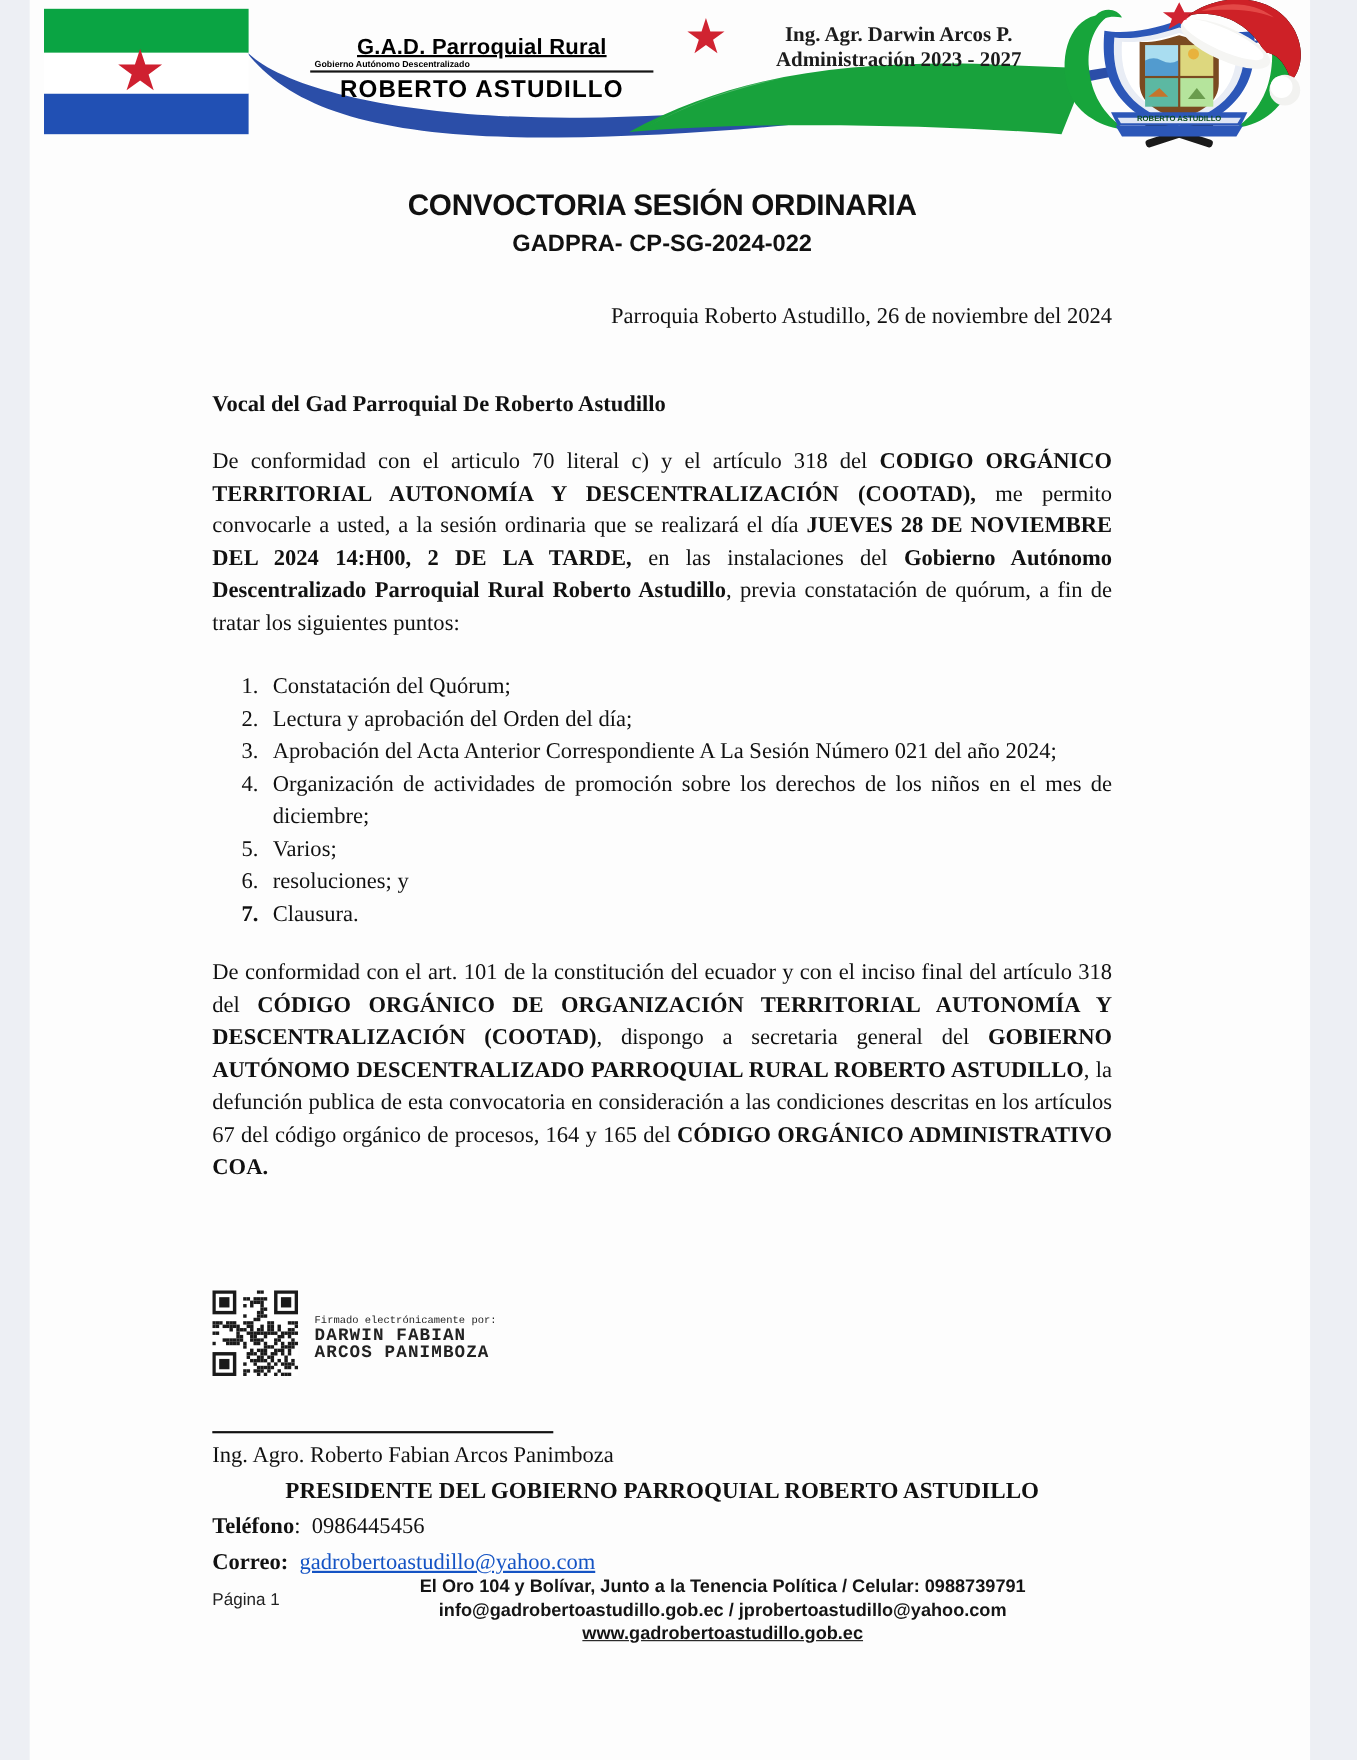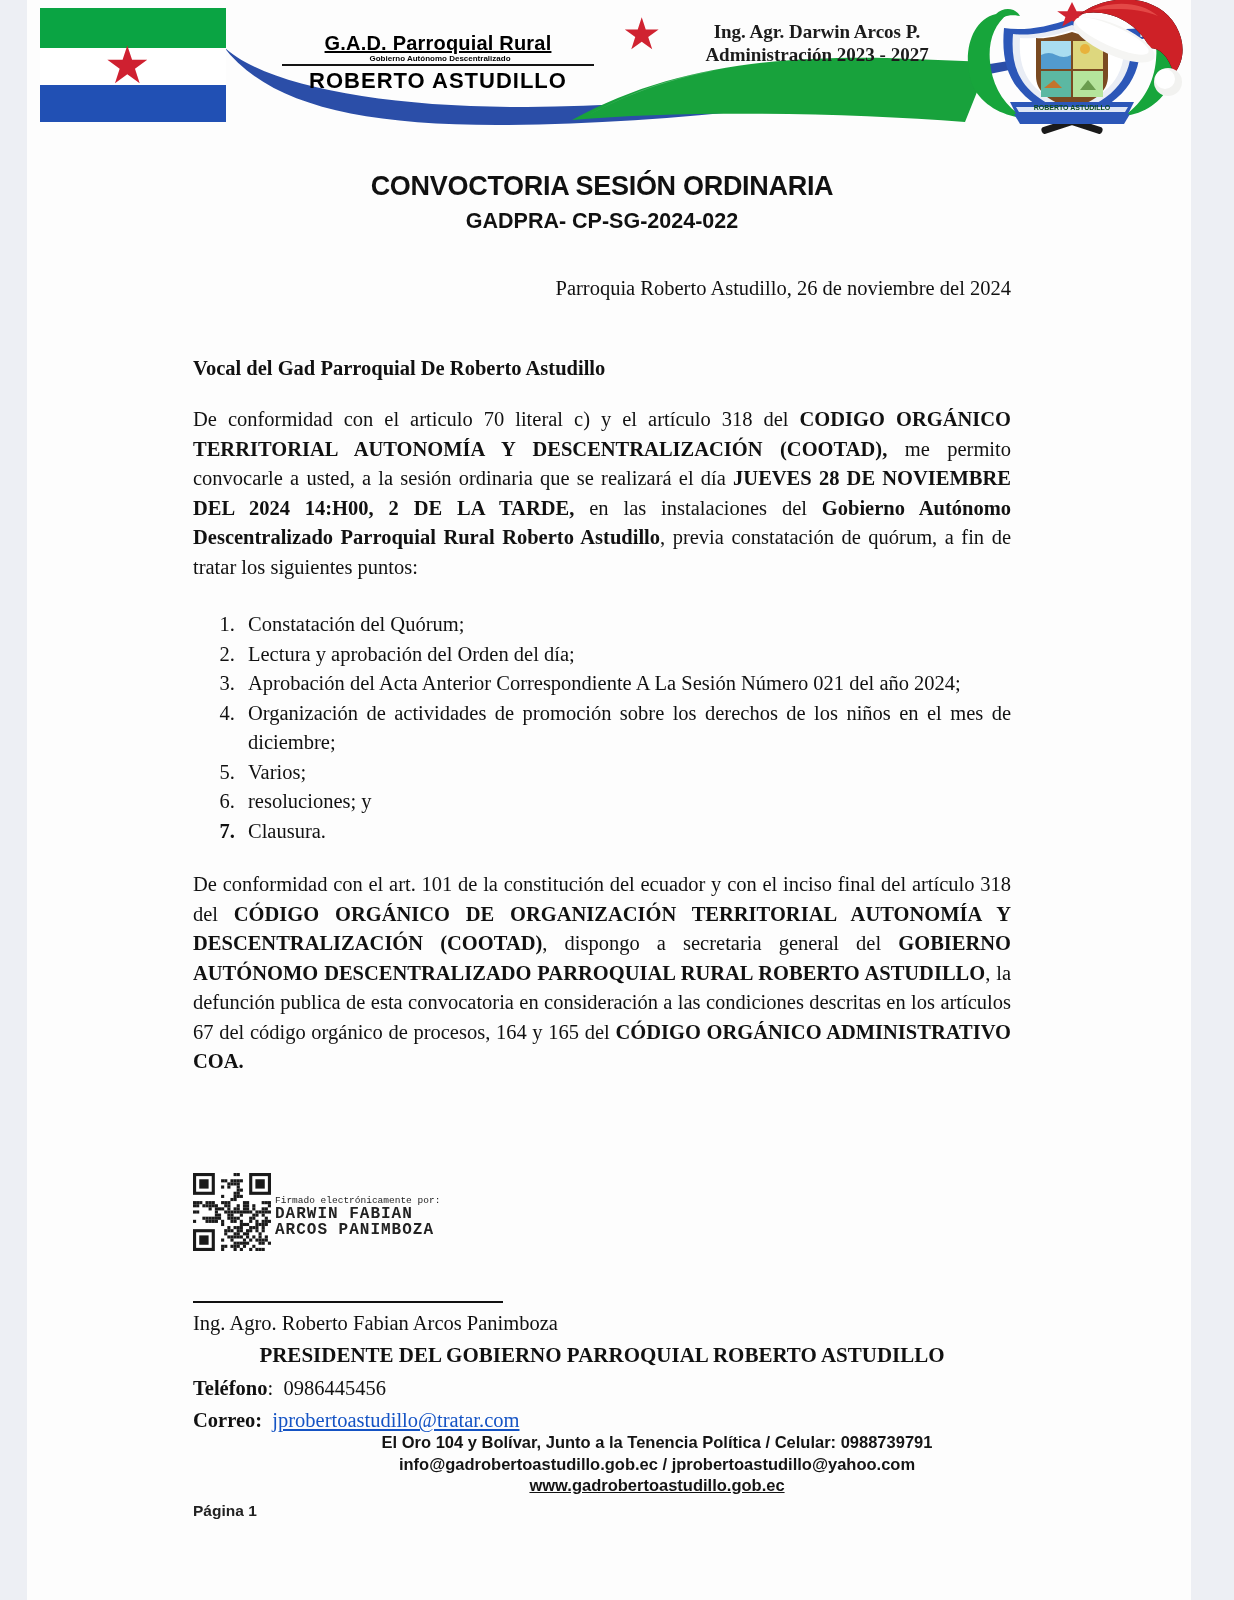--- a/index.html
+++ b/index.html
@@ -9,58 +9,58 @@
   
   .header { position:absolute; left:0; top:0; width:1164px; height:145px; }
   .flag { position:absolute; left:13px; top:8px; width:186px; height:114px; display:flex; flex-direction:column; }
   .flag .green { height:40px; background:#0aa443; }
   .flag .white { height:37px; background:#ffffff; position:relative; }
   .flag .blue  { height:37px; background:#2150b4; }
   .flag-star { position:absolute; left:50%; top:50%; transform:translate(-62%,-54%); color:#cf2030; font-size:52px; line-height:1; font-family:"DejaVu Sans", sans-serif; }
   .swoosh { position:absolute; left:0; top:0; width:1164px; height:145px; }
   .gad-block { position:absolute; left:255px; top:32px; width:312px; text-align:center; font-family:"Liberation Sans", sans-serif; }
   .gad-l1 { font-size:20px; font-weight:bold; text-decoration:underline; letter-spacing:.2px; }
-  .gad-l2 { font-size:8px; font-weight:bold; text-align:center; padding-left:4px; margin-top:-1px; }
+  .gad-l2 { font-size:8px; font-weight:bold; text-align:left; padding-left:4px; margin-top:-1px; }
   .gad-rule { border-top:2px solid #151515; margin-top:1px; }
   .gad-l3 { font-size:22px; font-weight:bold; letter-spacing:1px; margin-top:2px; }
   .mid-star { position:absolute; left:595px; top:8px; color:#d02331; font-size:44px; font-family:"DejaVu Sans", sans-serif; }
   .admin-block { position:absolute; left:650px; top:20px; width:280px; text-align:center; font-family:Liberation Serif, serif; font-weight:bold; font-size:19px; line-height:23px; color:#1c1c1c; }
   .crest { position:absolute; left:925px; top:0; width:240px; height:140px; }
 
   
   .content { position:absolute; left:0; top:170px; width:1164px; padding:0 180px 0 166px; font-size:20.5px; line-height:29.5px; color:#111; }
   .title1 { text-align:center; font-family:"Liberation Sans", sans-serif; font-weight:bold; font-size:27px; line-height:32px; letter-spacing:-0.3px; }
   .title2 { text-align:center; font-family:"Liberation Sans", sans-serif; font-weight:bold; font-size:21.5px; line-height:26px; margin-top:6px; }
   .dateline { text-align:right; margin-top:40px; }
   .recipient { margin-top:50px; }
   .recipient .role { font-weight:bold; }
   .para { text-align:justify; margin-top:22px; }
   .para .b { font-weight:bold; }
   ol.agenda { margin-top:28px; padding-left:47px; }
   ol.agenda li { text-align:justify; padding-left:8px; }
   ol.agenda li:nth-child(7)::marker { font-weight:bold; }
   .p2 { margin-top:24px; }
 
-  .stamp { margin-top:96px; display:flex; align-items:flex-start; height:84px; }
+  .stamp { margin-top:96px; display:flex; align-items:flex-start; height:84px;gap:11px; }
   .qr { width:78px; height:78px; }
   .stamp-text { margin-left:4px; margin-top:22px; font-family:"Liberation Mono", monospace; color:#222; }
   .stamp-cap { font-size:9.5px; line-height:11px; }
   .stamp-name { font-size:16px; line-height:16px; font-weight:bold; letter-spacing:1px; }
 
   .sigline { width:310px; border-top:2px solid #111; margin-top:44px; }
   .sig-name { margin-top:6px; }
   .sig-role { font-weight:bold; font-size:21px; margin-top:3px;text-align:center; }
   .sig-line { margin-top:3px; }
   .lbl { font-weight:bold; }
   .email-link { color:#1453c4; text-decoration:underline; }
 
   
   .footer { position:absolute; right:174px; top:1432px; width:720px; text-align:center; font-family:"Liberation Sans", sans-serif; font-weight:bold; font-size:16.5px; line-height:21.5px; color:#141414; }
   .footer .web { text-decoration:underline; }
-  .pagenum { position:absolute; left:166px; top:1502px; font-family:"Liberation Sans", sans-serif; font-weight:bold; font-size:15.5px; color:#222;text-align:center; }
+  .pagenum { position:absolute; left:166px; top:1446px; font-family:"Liberation Sans", sans-serif; font-weight:normal; font-size:15.5px; color:#222;text-align:center; }
 </style>
 </head>
 <body>
 
 <div class="doc">
 
   <div class="header">
 
     <svg class="swoosh" viewBox="0 0 1164 145">
       <path d="M196 46 C 240 104 330 126 480 125 C 700 123 950 86 1148 30 C 950 72 700 105 500 107 C 360 108 236 86 196 46 Z" fill="#2b4ea8"></path>
@@ -364,21 +364,21 @@
       </div>
     </div>
 
     <div class="sigline"></div>
     <div class="sig-name">Ing. Agro. Roberto Fabian Arcos Panimboza</div>
     <div class="sig-role">PRESIDENTE DEL GOBIERNO PARROQUIAL ROBERTO ASTUDILLO</div>
     <div class="sig-line">
       <span class="lbl">Teléfono</span><span>:&nbsp; </span><span>0986445456</span>
     </div>
     <div class="sig-line">
-      <span class="lbl">Correo:</span><span>&nbsp; </span><a href="#" class="email-link">jprobertoastudillo@tratar.com</a>
+      <span class="lbl">Correo:</span><span>&nbsp; </span><a href="#" class="email-link">gadrobertoastudillo@yahoo.com</a>
     </div>
   </div>
 
   <div class="footer">
     <div>El Oro 104 y Bolívar, Junto a la Tenencia Política / Celular: 0988739791</div>
     <div>info@gadrobertoastudillo.gob.ec / jprobertoastudillo@yahoo.com</div>
     <div class="web">www.gadrobertoastudillo.gob.ec</div>
   </div>
 
   <div class="pagenum">Página 1</div>

